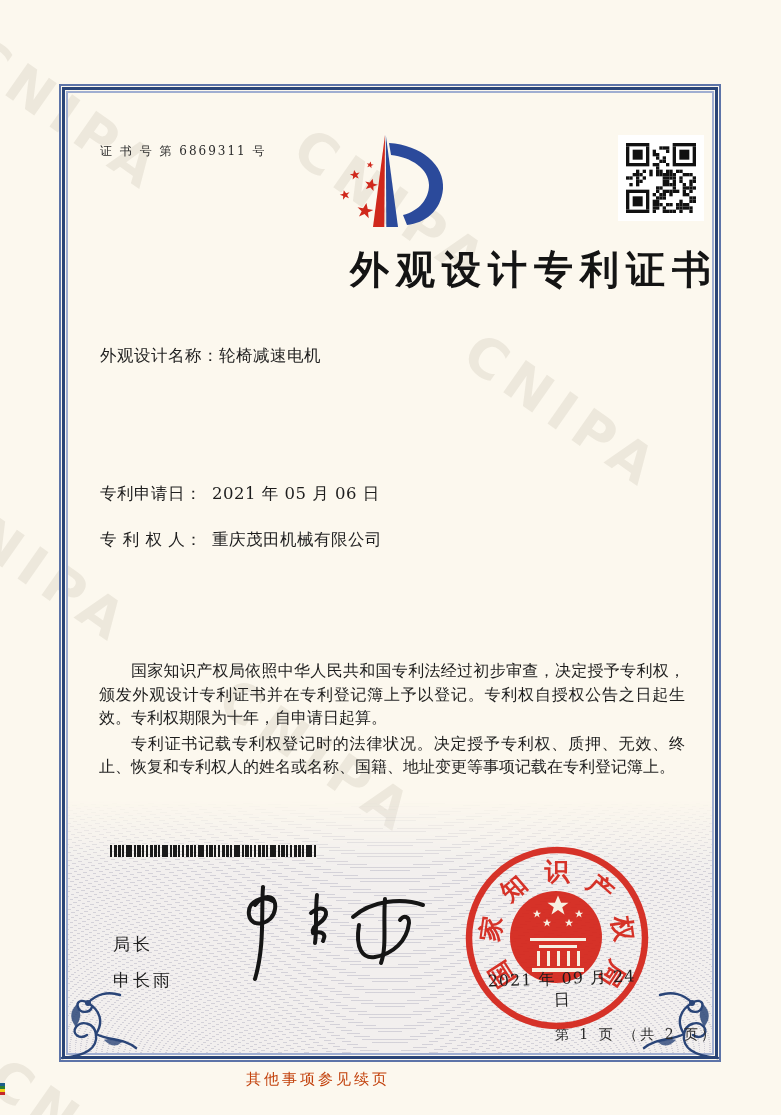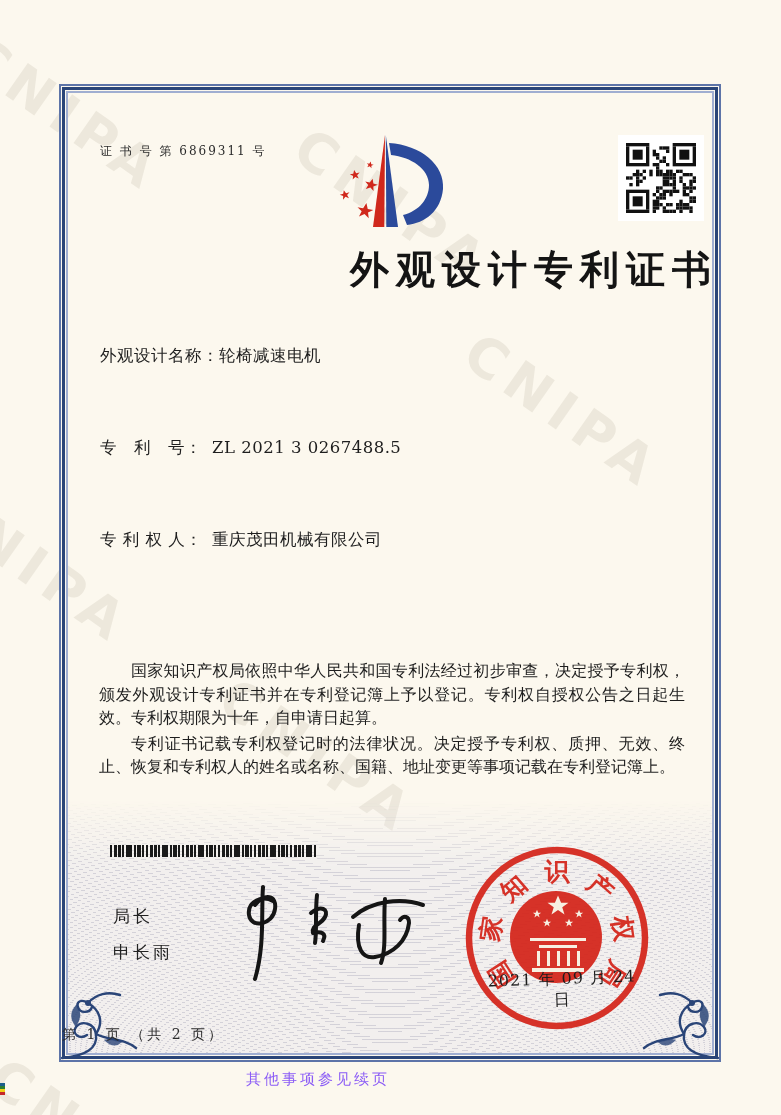--- a/index.html
+++ b/index.html
@@ -31,29 +31,29 @@
   .field .lab{display:inline-block;min-width:112px;}
   .paras{left:99px;top:659px;width:586px;z-index:3;font-size:16px;line-height:23.5px;
          text-align:justify;}
   .paras p{margin:0 0 2px 0;text-indent:2em;}
   .barcode{left:110px;top:845px;width:206px;height:12px;z-index:3;
      background-image:
        repeating-linear-gradient(90deg,#1a1a1a 0 2px,transparent 2px 4px),
        repeating-linear-gradient(90deg,#1a1a1a 0 1px,transparent 1px 6px),
        repeating-linear-gradient(90deg,#1a1a1a 0 2px,transparent 2px 9px);}
   .issuer{z-index:3;font-family:"DejaVu Sans","Liberation Sans",sans-serif;
-          font-size:17px;letter-spacing:3px;color:#222;}
+          font-size:17px;letter-spacing:3px;color:#222;margin-top:28px;}
   .sig{left:225px;top:883px;z-index:4;}
   .seal{left:461px;top:842px;z-index:4;opacity:.95;}
   .sealdate{left:482px;top:969px;width:160px;z-index:5;text-align:center;
             font-size:16px;letter-spacing:1px;color:#1d1d1d;transform:rotate(-2deg);}
-  .pageinfo{left:62px;top:1026px;width:656px;z-index:3;text-align:left;
+  .pageinfo{left:62px;top:1026px;width:656px;z-index:3;text-align:right;
             font-size:14px;letter-spacing:3px;color:#2a2a2a;}
   .note{left:0;top:1070px;width:636px;z-index:3;text-align:center;
-        font-size:15px;letter-spacing:3px;color:#8b5cf6;}
+        font-size:15px;letter-spacing:3px;color:#c2410c;}
   .flourish{z-index:3;}
   .printmark{left:0;top:1083px;width:5px;height:12px;z-index:6;
      background:linear-gradient(#1b5e8c 0 3px,#2e7d32 3px 6px,#f0d016 6px 9px,#c62828 9px 12px);}
 </style>
 </head>
 <body>
 
 <div class="page-root" style="position:relative;width:781px;height:1115px;">
 
   <div class="wm" style="left:-28px;top:18px">CNIPA</div>
@@ -247,21 +247,21 @@
         <rect x="43.333333333333336" y="66.66666666666667" width="3.3333333333333335" height="3.3333333333333335" fill="#111"></rect>
         <rect x="46.66666666666667" y="66.66666666666667" width="3.3333333333333335" height="3.3333333333333335" fill="#111"></rect>
         <rect x="53.333333333333336" y="66.66666666666667" width="3.3333333333333335" height="3.3333333333333335" fill="#111"></rect>
         <rect x="63.333333333333336" y="66.66666666666667" width="3.3333333333333335" height="3.3333333333333335" fill="#111"></rect>
       </svg>
   </div>
 
   <div class="abs title">外观设计专利证书</div>
 
   <div class="abs field" style="top:345px"><span class="lab">外观设计名称：</span><span>轮椅减速电机</span></div>
-  <div class="abs field" style="top:437px"><span class="lab">专　利　号：</span><span>ZL 2021 3 0267488.5</span></div>
+  <div class="abs field" style="top:483px"><span class="lab">专利申请日：</span><span>2021 年 05 月 06 日</span></div>
   <div class="abs field" style="top:529px"><span class="lab">专 利 权 人：</span><span>重庆茂田机械有限公司</span></div>
 
   <div class="abs paras">
     <p>国家知识产权局依照中华人民共和国专利法经过初步审查，决定授予专利权，颁发外观设计专利证书并在专利登记簿上予以登记。专利权自授权公告之日起生效。专利权期限为十年，自申请日起算。</p>
     <p>专利证书记载专利权登记时的法律状况。决定授予专利权、质押、无效、终止、恢复和专利权人的姓名或名称、国籍、地址变更等事项记载在专利登记簿上。</p>
   </div>
 
   <div class="abs barcode"></div>
 
   <div class="abs issuer" style="left:113px;top:905px">局长</div>

